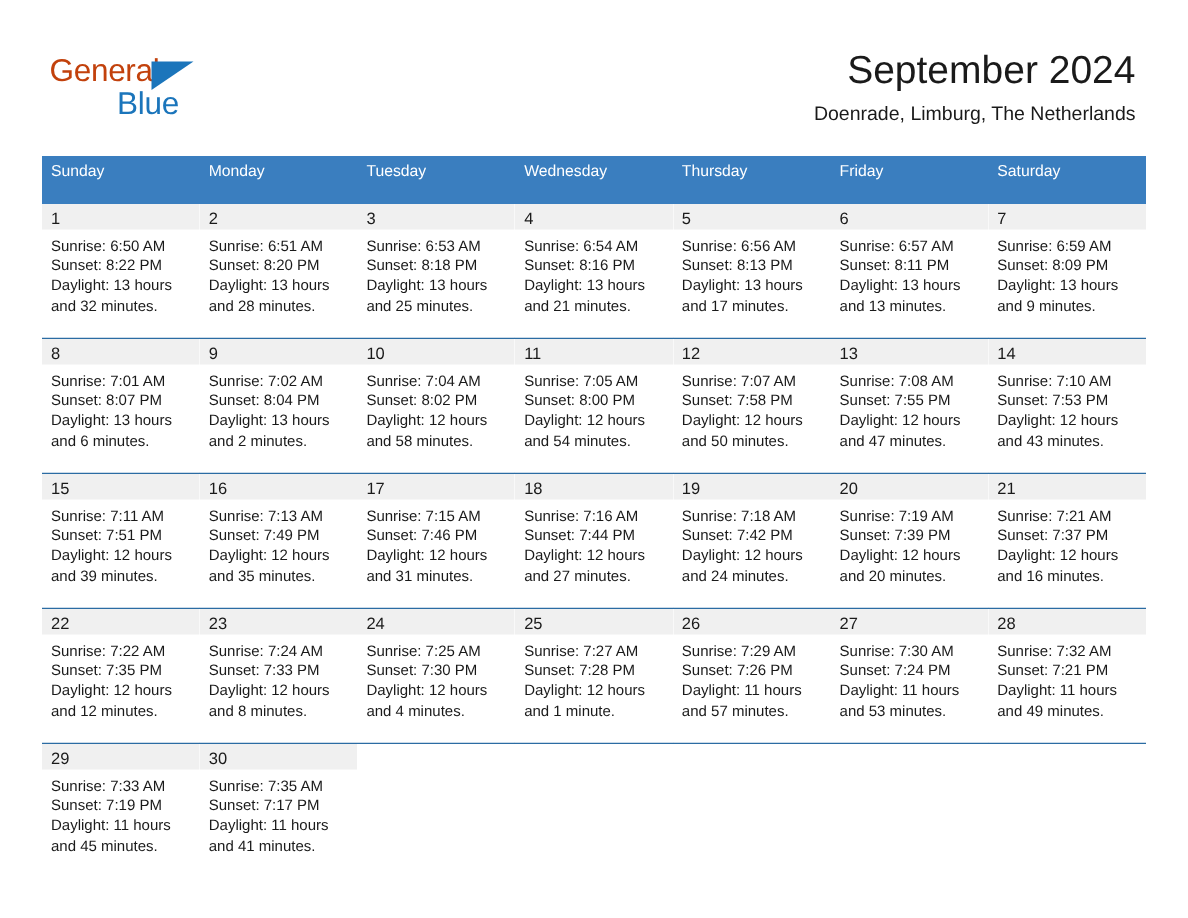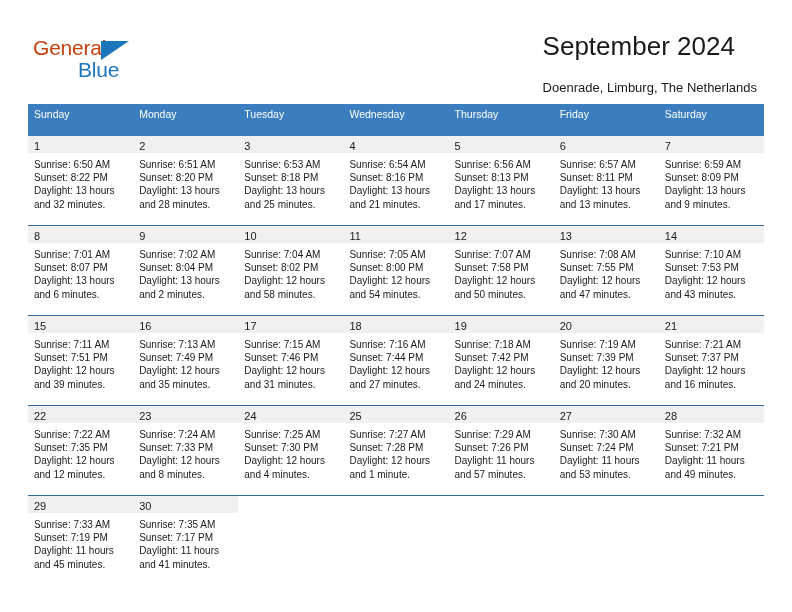--- a/index.html
+++ b/index.html
@@ -62,31 +62,31 @@
     letter-spacing: -0.2px;
     color: #1b75bb;
     line-height: 24px;
     margin-left: 16px;
   }
 
   .title-block {
     position: absolute;
     right: 35px;
     top: 30px;
-    text-align: left;
+    text-align: right;
   }
   .cal-title {
     font-size: 26px;
     font-weight: normal;
     color: #1a1a1a;
     line-height: 32px;
     white-space: nowrap;
   }
   .cal-subtitle {
-    margin-top: 18px;
+    margin-top: 6px;
     font-size: 13px;
     color: #1a1a1a;
     line-height: 16px;
     white-space: nowrap;
   }
 
   
   .calendar {
     position: absolute;
     left: 28px;

